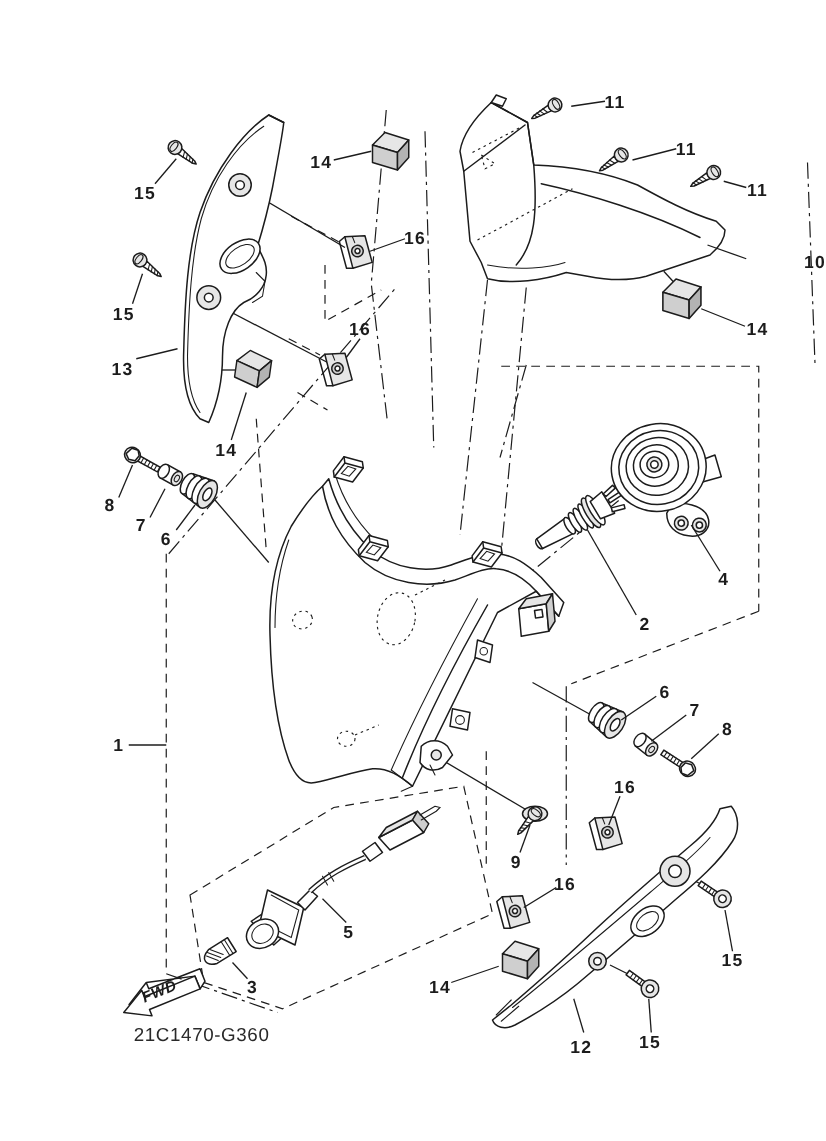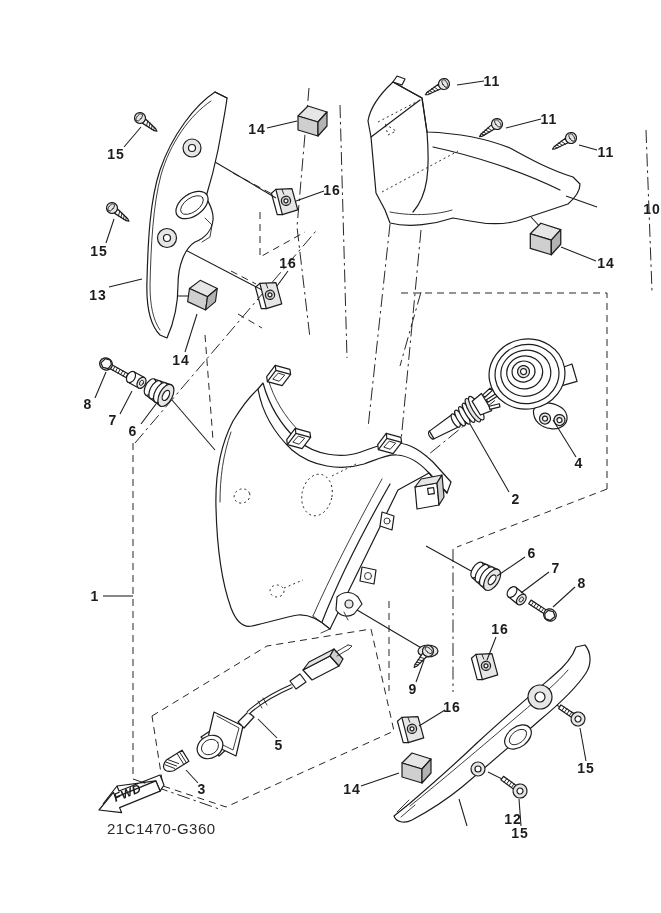--- a/index.html
+++ b/index.html
@@ -362,19 +362,19 @@
       <div class="callout" style="left: 532px; top: 553px;">6</div>
       <div class="callout" style="left: 556px; top: 568px;">7</div>
       <div class="callout" style="left: 582px; top: 583px;">8</div>
       <div class="callout" style="left: 95px; top: 596px;">1</div>
       <div class="callout" style="left: 500px; top: 629px;">16</div>
       <div class="callout" style="left: 413px; top: 689px;">9</div>
       <div class="callout" style="left: 452px; top: 707px;">16</div>
       <div class="callout" style="left: 279px; top: 745px;">5</div>
       <div class="callout" style="left: 202px; top: 789px;">3</div>
       <div class="callout" style="left: 352px; top: 789px;">14</div>
-      <div class="callout" style="left: 465px; top: 819px; margin-left: 48px;">12</div>
+      <div class="callout" style="left: 465px; top: 837px;">12</div>
       <div class="callout" style="left: 520px; top: 833px;">15</div>
       <div class="callout" style="left: 586px; top: 768px;">15</div>
     </div>
 <div class="fwd-label">FWD</div>
 <div class="code">21C1470-G360</div>
 </div>
 
 </body></html>

